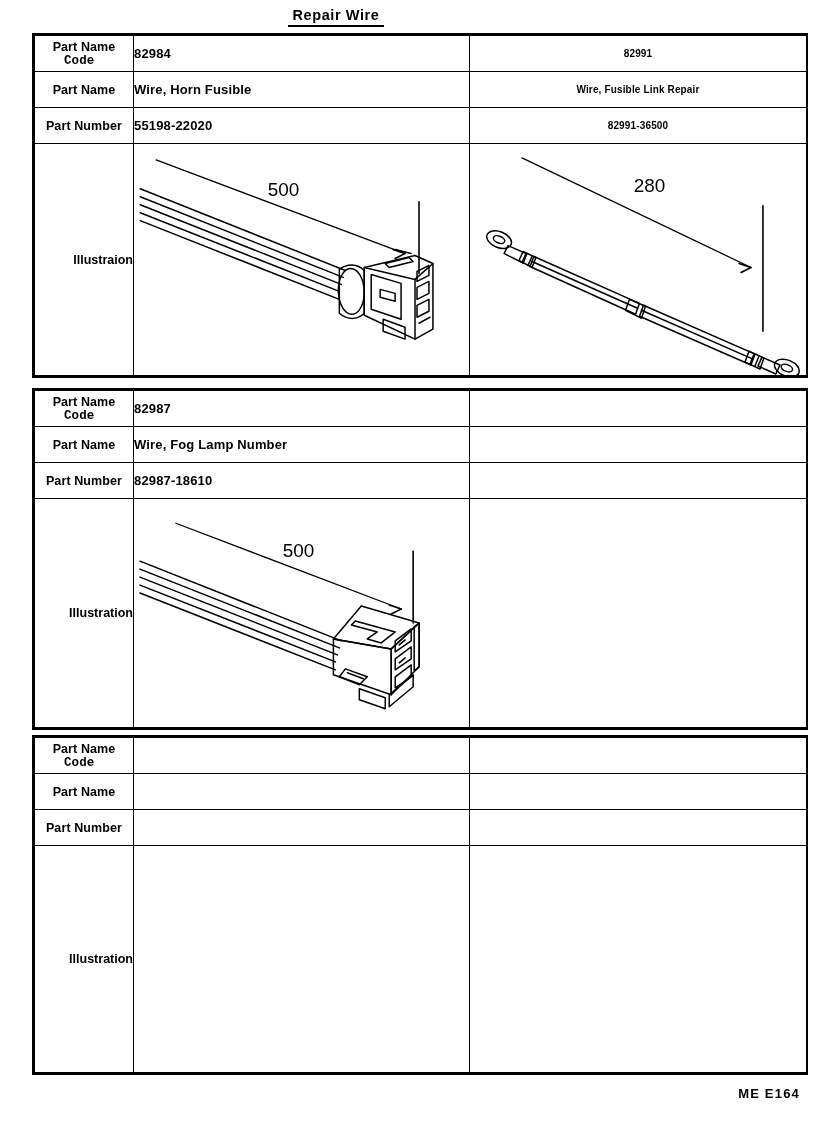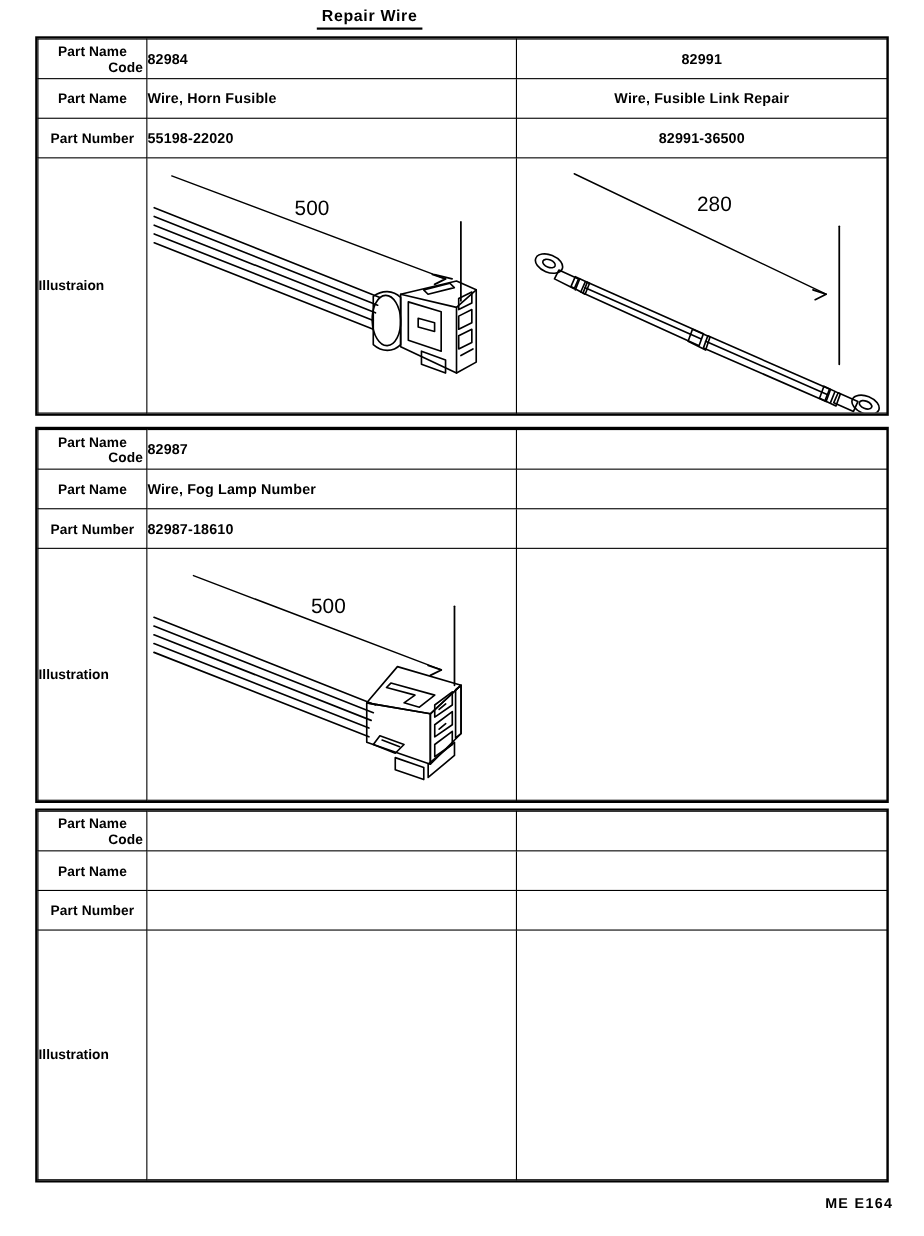--- a/index.html
+++ b/index.html
@@ -68,56 +68,56 @@
   }
   .ptable td.val {
     width: 336px;
     font-size: 13px;
     font-weight: 700;
     text-align: left;
     letter-spacing: 0.15px;
   }
   .ptable td.val2 {
     width: 337px;
-    font-size: 13px;
+    font-size: 10px;
     font-weight: 700;
     text-align: center;
     letter-spacing: 0.15px;
   }
   
   .lbl-stack { line-height: 1.12; }
   .lbl-stack .l1 { display: block; text-align: center; }
-  .lbl-stack .l2 { display: block; text-align: right; padding-left: 26px; }
+  .lbl-stack .l2 { display: block; text-align: left; padding-left: 26px; font-family: Liberation Mono, monospace; }
 
   tr.r-code { height: 36px; }
   tr.r-name { height: 36px; }
   tr.r-num  { height: 36px; }
   tr.r-ill  { height: auto; }
 
   td.ill-lbl {
     font-size: 12.5px;
     font-weight: 700;
-    text-align: left;
+    text-align: right;
   }
   td.ill-cell { position: relative; }
 
   
   .ill-svg {
     position: absolute;
     left: 0;
     top: 0;
     width: 100%;
     height: 100%;
     display: block;
   }
 
   
   #footer-code {
     position: absolute;
-    right: 28px;
+    right: 40px;
     top: 1086px;
     font-size: 13px;
     font-weight: 700;
     letter-spacing: 1.2px;
     text-align: right;
   }
 </style>
 </head>
 <body>
 

